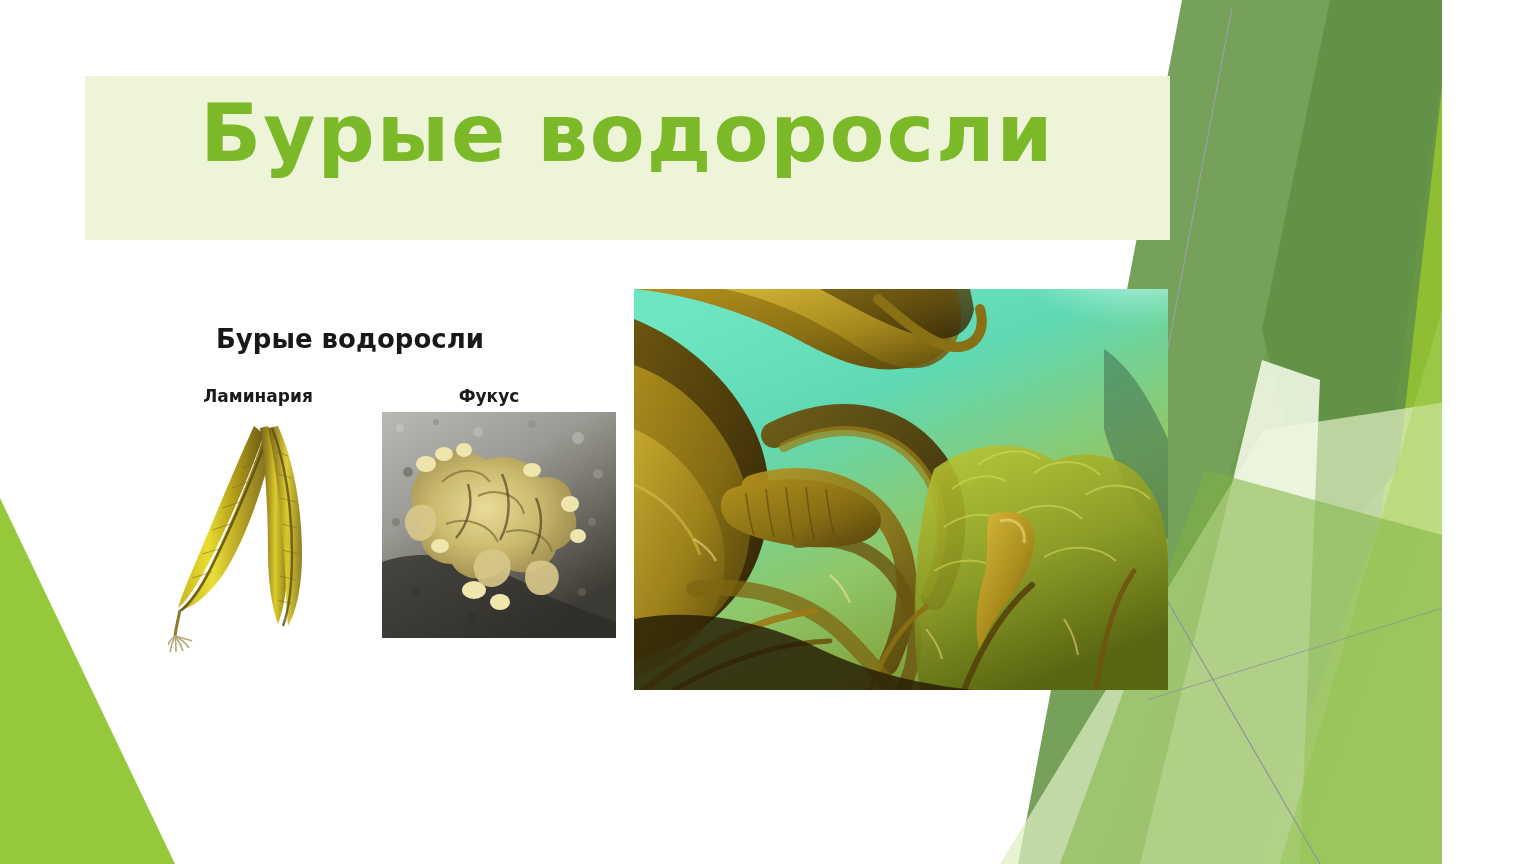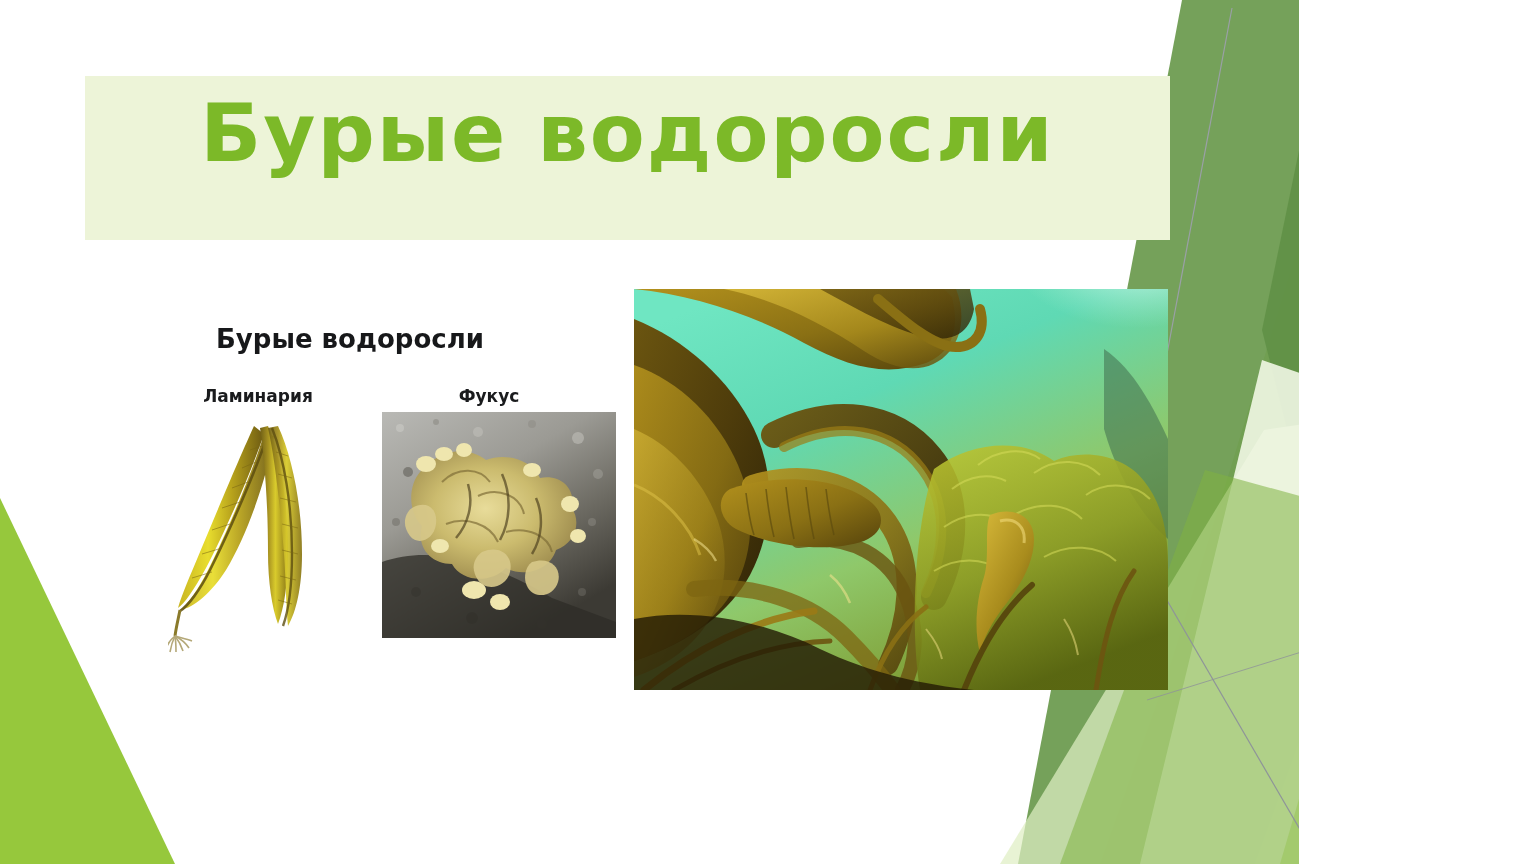--- a/index.html
+++ b/index.html
@@ -7,21 +7,21 @@
     margin: 0;
     padding: 0;
     background: #ffffff;
   }
   body {
     font-family: "Liberation Sans", "DejaVu Sans", sans-serif;
   }
 
   .slide {
     position: relative;
-    width: 1299px;
+    width: 1442px;
     height: 864px;
     background: #ffffff;
     overflow: hidden;
     text-decoration: underline;
   }
 
   
   .facet-layer {
     position: absolute;
     inset: 0;

